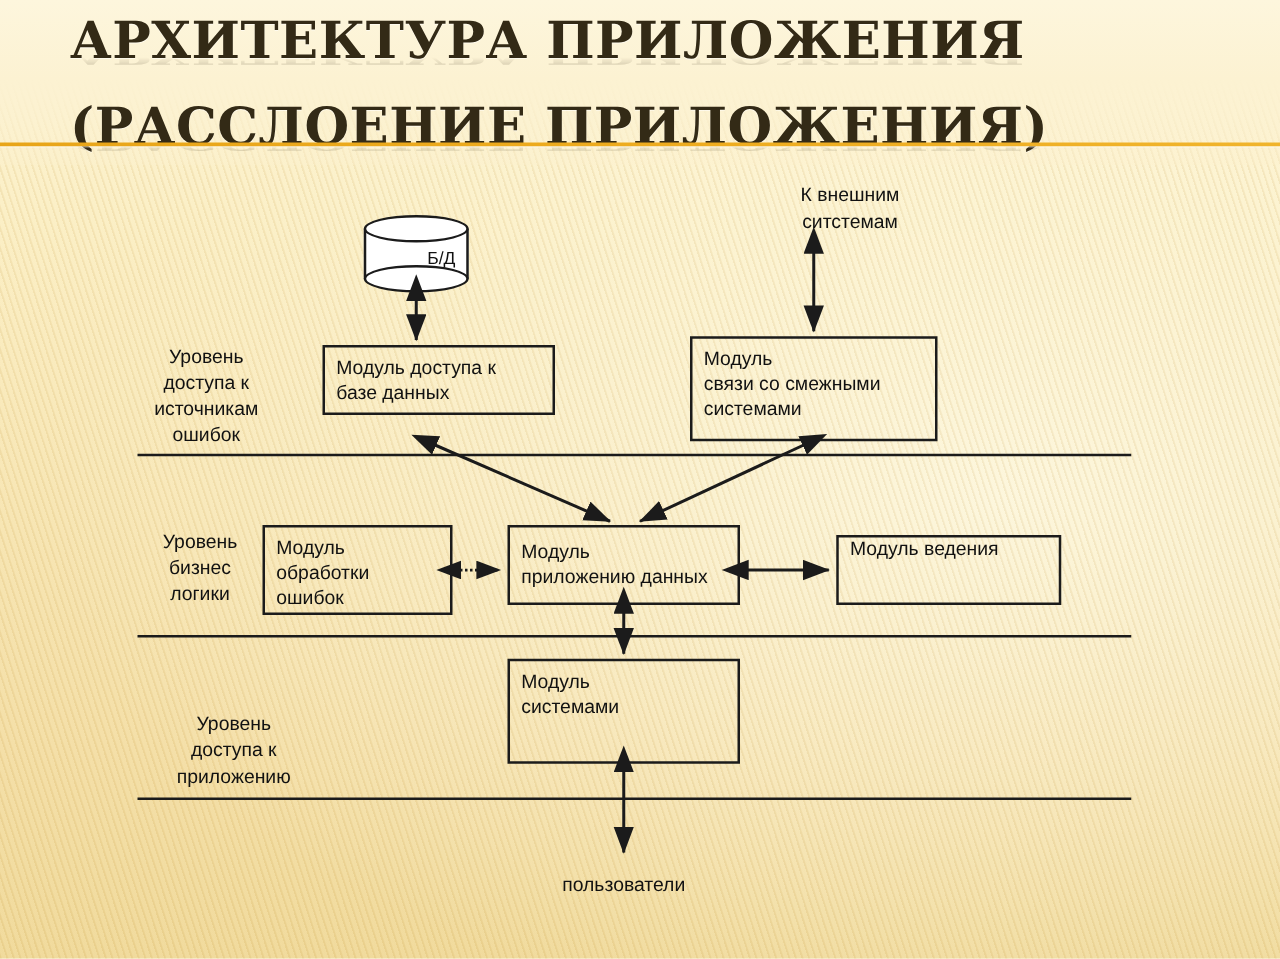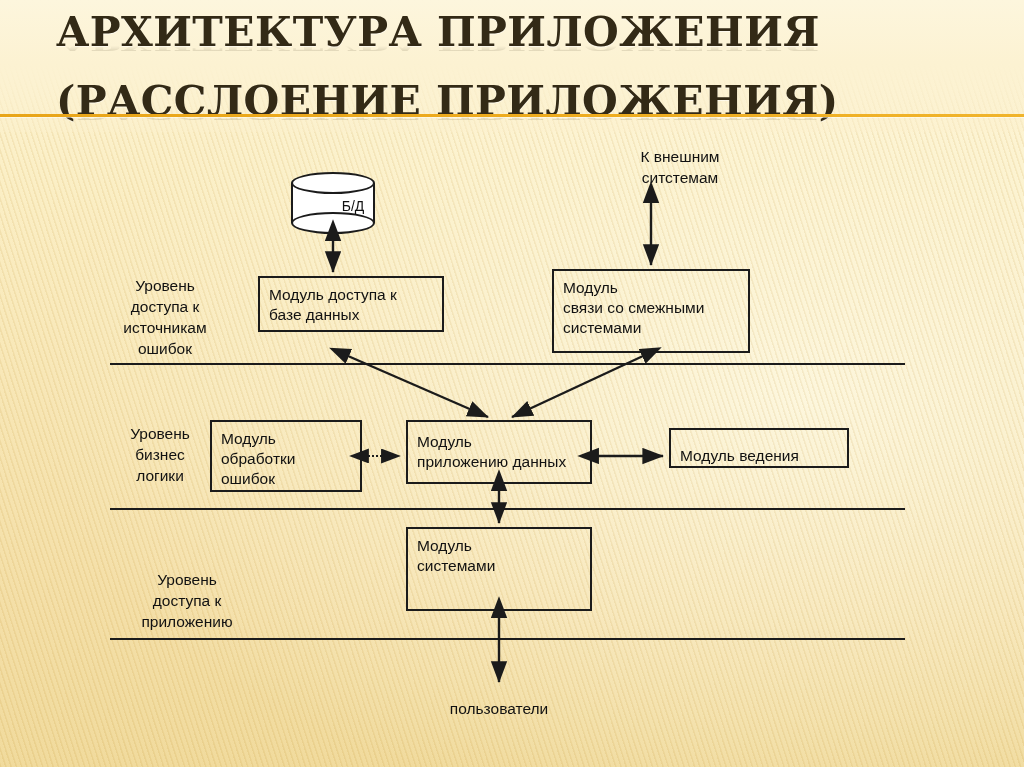--- a/index.html
+++ b/index.html
@@ -228,21 +228,21 @@
     <span class="ln">Модуль</span>
     <span class="ln">обработки</span>
     <span class="ln">ошибок</span>
   </div>
 
   <div class="box" style="left:406px; top:420px; width:186px; height:64px; padding-top:10px;">
     <span class="ln">Модуль</span>
     <span class="ln">приложению данных</span>
   </div>
 
-  <div class="box" style="left:669px; top:428px; width:180px; height:40px; padding-top:16px;">
+  <div class="box" style="left:669px; top:428px; width:180px; height:56px; padding-top:0;">
     <span class="ln">Модуль ведения</span>
   </div>
 
   <div class="box" style="left:406px; top:527px; width:186px; height:84px;">
     <span class="ln">Модуль</span>
     <span class="ln">системами</span>
   </div>
 
   <div class="label" style="left:399px; top:698px; width:200px;">
     <span class="ln">пользователи</span>

